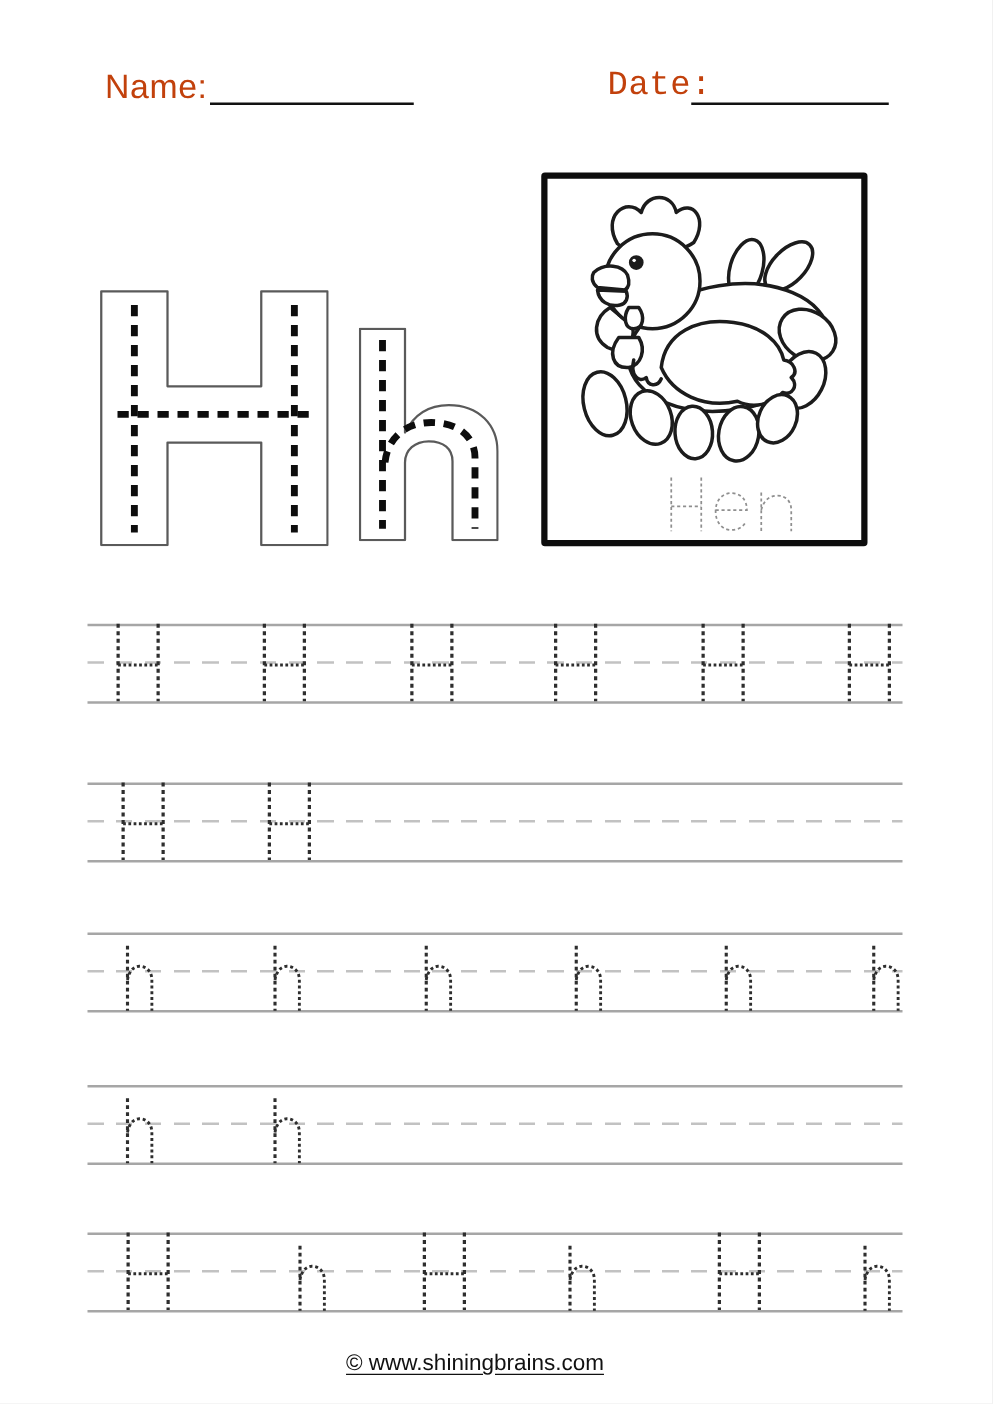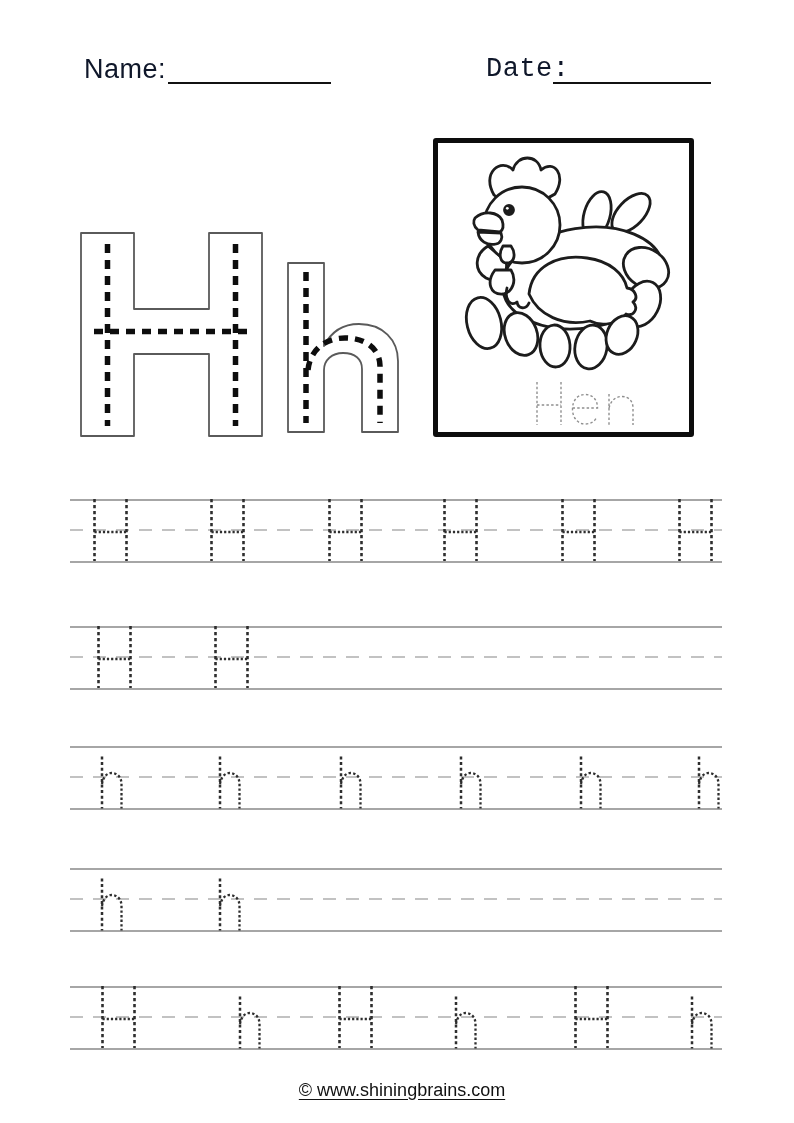--- a/index.html
+++ b/index.html
@@ -9,21 +9,21 @@
     margin:0 auto;
     background:#fff;
     font-family:"Liberation Sans", sans-serif;
     color:#1c1c1c;
     overflow:hidden;
   }
   .abs{position:absolute;}
   .field-label{
     font-size:27px;
     letter-spacing:0.5px;
-    color:#0f172a;
+    color:#c2410c;
     white-space:nowrap;
   }
   .write-line{
     display:inline-block;
     border-bottom:2px solid #111;
     height:24px;
     vertical-align:bottom;
   }
   .picture-card{
     border:5px solid #0d0d0d;
@@ -295,15 +295,15 @@
         </svg>
         <svg class="trace-letter" style="left:619px;top:10px;" width="26" height="53" viewBox="0 0 26 53" aria-label="h">
     <g fill="none" stroke="#2e2e2e">
       <path d="M3,0.5 V52.5" stroke-width="2.5" stroke-dasharray="3 2.6"></path>
       <path d="M3,28 C4,21 8,17 12.5,17 C18.5,17 22.5,21.5 22.5,28 V52.5" stroke-width="2.3" stroke-dasharray="2.4 2.2"></path>
     </g>
         </svg>
       </div>
     </div>
 
-  <div class="abs footer-credit" style="left:402px;top:1080px;transform:translateX(-50%);">© www.shiningbrains.com</div>
+  <div class="abs footer-credit" style="left:380px;top:1080px;transform:translateX(-50%);">© www.shiningbrains.com</div>
 
 </div>
 
 </body></html>

